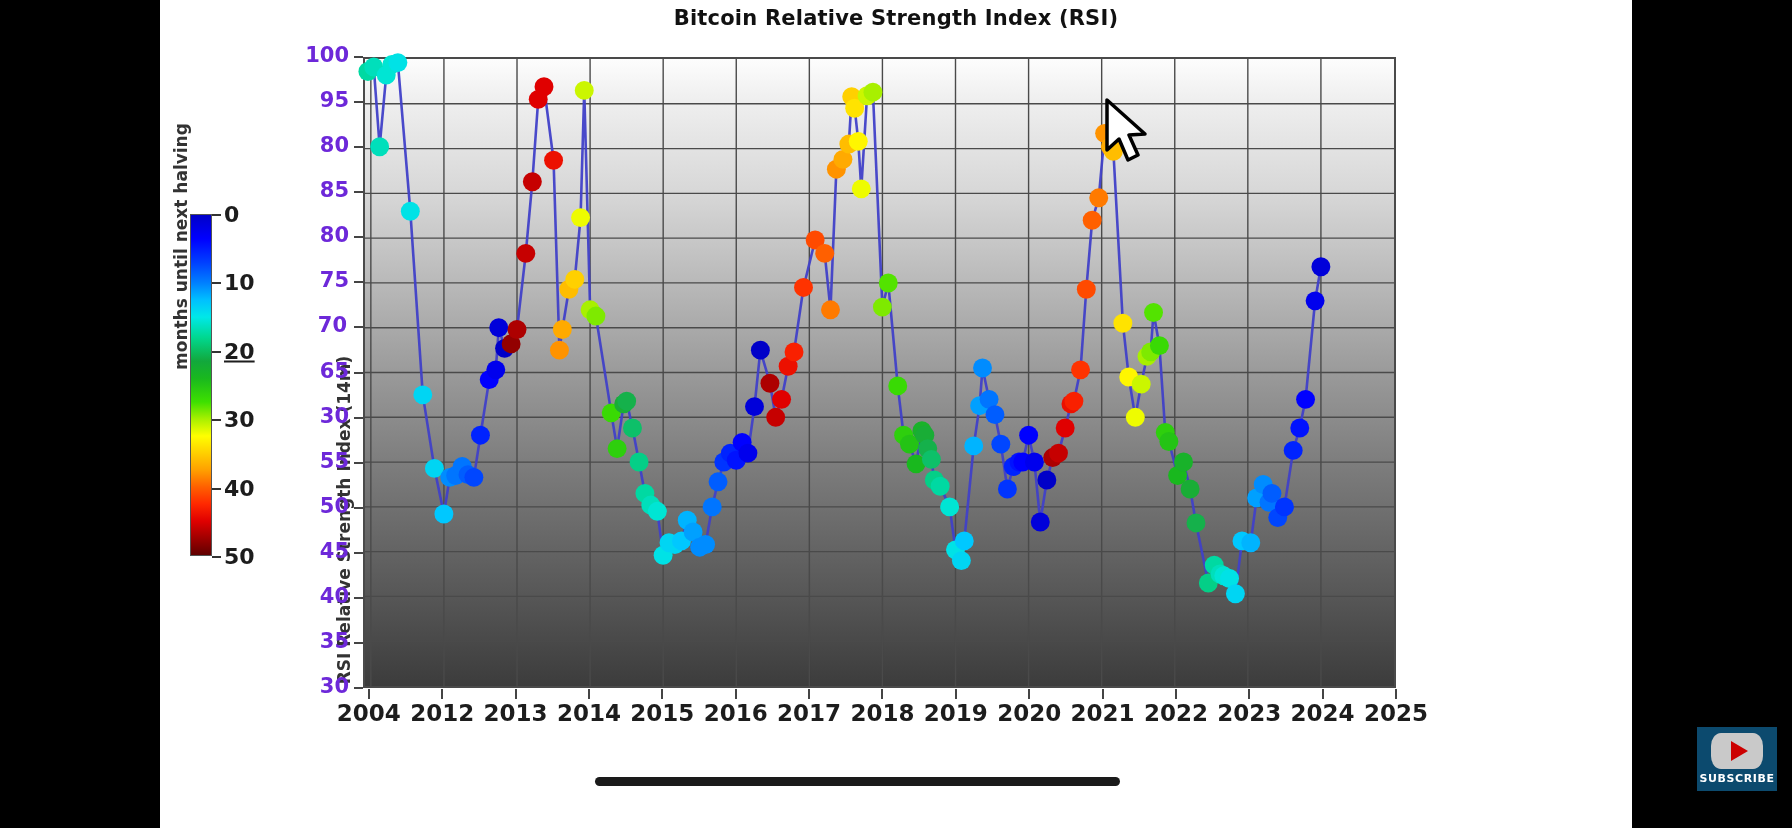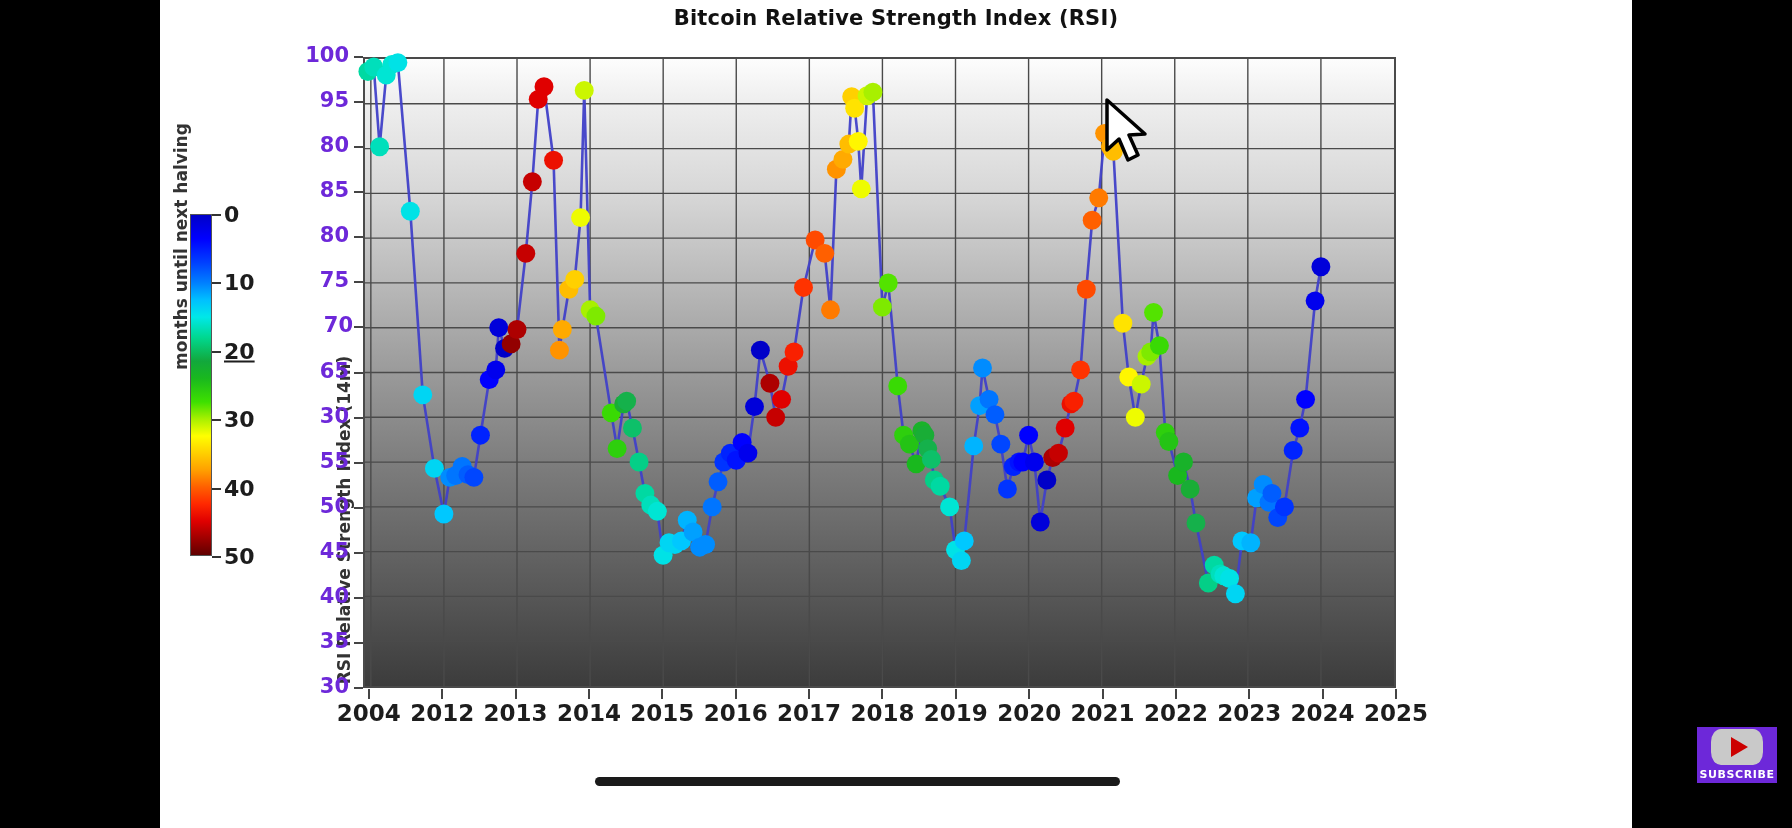--- a/index.html
+++ b/index.html
@@ -51,22 +51,22 @@
   
   #watermark{position:absolute;left:255px;top:693px;width:1027px;height:57px;
              background:#fff;border:1px solid #cfcfcf;box-sizing:border-box;
              display:flex;align-items:center;justify-content:center;
              font-size:32px;color:#111;letter-spacing:.3px;font-family:"DejaVu Sans",sans-serif;}
 
   
   #cursor{position:absolute;left:944px;top:98px;width:46px;height:70px;}
 
   
-  #subscribe{position:absolute;left:1697px;top:727px;width:80px;height:56px;
-             background:#6d28d9;display:flex;flex-direction:column;align-items:center;justify-content:center;}
+  #subscribe{position:absolute;left:1697px;top:727px;width:80px;height:64px;
+             background:#0c4a6e;display:flex;flex-direction:column;align-items:center;justify-content:center;}
   #sub-play{width:52px;height:36px;background:#c9c9c9;border-radius:10px/13px;
             display:flex;align-items:center;justify-content:center;}
   #sub-play .tri{width:0;height:0;border-left:17px solid #cc0000;border-top:10px solid transparent;border-bottom:10px solid transparent;margin-left:4px;}
   #sub-label{font-size:11px;color:#fff;font-weight:bold;letter-spacing:.6px;margin-top:3px;font-family:"DejaVu Sans",sans-serif;}
 
   
   #progress{position:absolute;left:595px;top:777px;width:525px;height:9px;background:#1a1a1a;border-radius:5px;}
 </style>
 </head>
 <body>
@@ -110,21 +110,21 @@
           <div class="ytick" style="top: 538.786px; left: 129px; right: auto;">45</div>
           <div class="ytickmark" style="top: 551.786px; left: 194px;"></div>
           <div class="ytick" style="top: 493.714px; left: 129px; right: auto;">50</div>
           <div class="ytickmark" style="top: 506.714px; left: 194px;"></div>
           <div class="ytick" style="top: 448.643px; left: 129px; right: auto;">55</div>
           <div class="ytickmark" style="top: 461.643px; left: 194px;"></div>
           <div class="ytick" style="top: 403.571px; left: 129px; right: auto;">30</div>
           <div class="ytickmark" style="top: 416.571px; left: 194px;"></div>
           <div class="ytick" style="top: 358.5px; left: 129px; right: auto;">65</div>
           <div class="ytickmark" style="top: 371.5px; left: 194px;"></div>
-          <div class="ytick" style="top: 313.429px; left: 133px; right: auto; text-align: right;">70</div>
+          <div class="ytick" style="top: 313.429px; left: 127px; right: auto; text-align: right;">70</div>
           <div class="ytickmark" style="top: 326.429px; left: 194px;"></div>
           <div class="ytick" style="top: 268.357px; left: 129px; right: auto;">75</div>
           <div class="ytickmark" style="top: 281.357px; left: 194px;"></div>
           <div class="ytick" style="top: 223.286px; left: 129px; right: auto;">80</div>
           <div class="ytickmark" style="top: 236.286px; left: 194px;"></div>
           <div class="ytick" style="top: 178.214px; left: 129px; right: auto; text-align: right;">85</div>
           <div class="ytickmark" style="top: 191.214px; left: 194px;"></div>
           <div class="ytick" style="top: 133.143px; left: 129px; right: auto;">80</div>
           <div class="ytickmark" style="top: 146.143px; left: 194px;"></div>
           <div class="ytick" style="top: 88.0714px; left: 129px; right: auto;">95</div>

